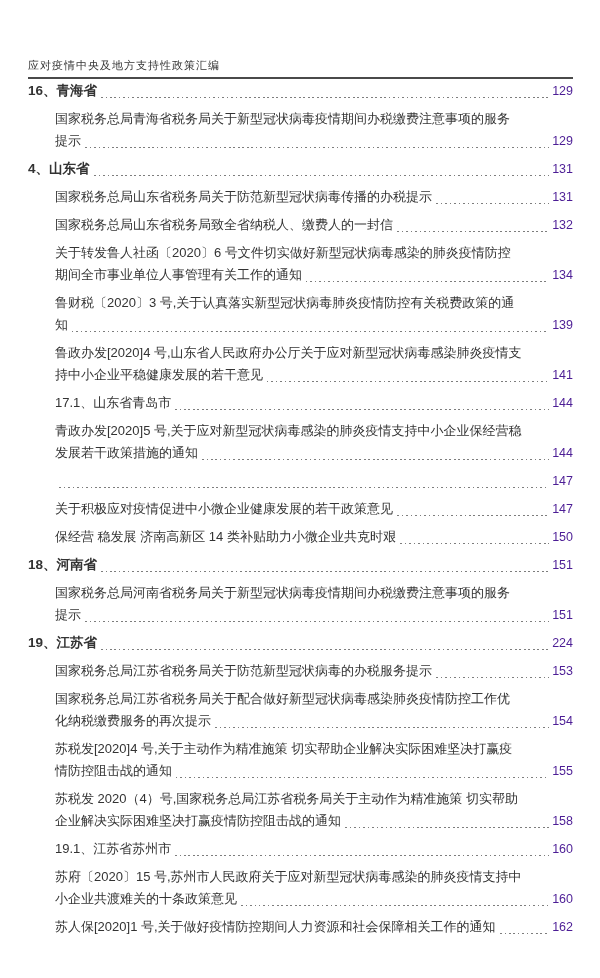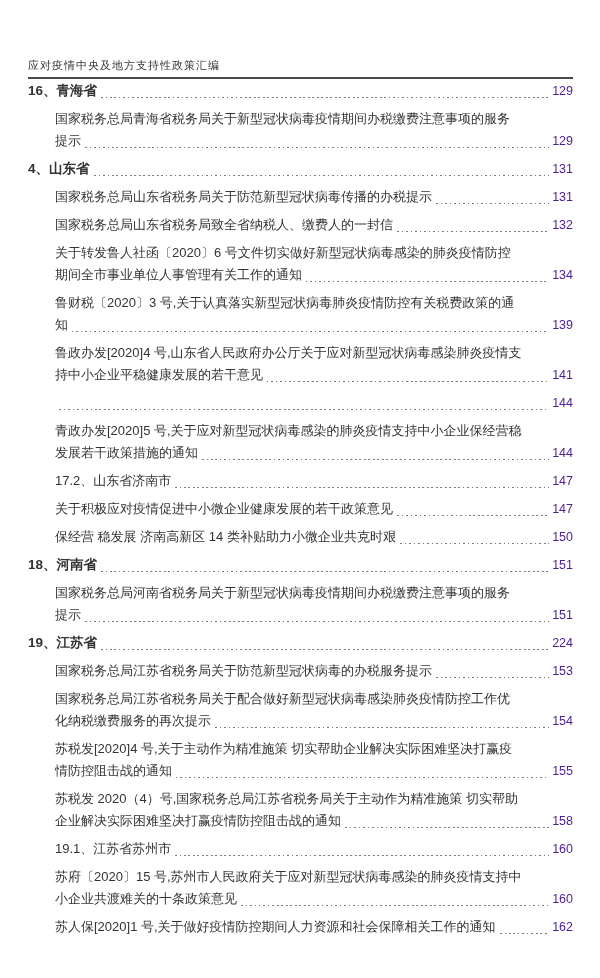--- a/index.html
+++ b/index.html
@@ -146,37 +146,37 @@
           <span class="toc-text">鲁政办发[2020]4 号,山东省人民政府办公厅关于应对新型冠状病毒感染肺炎疫情支</span>
         </div>
         <div class="toc-line">
           <span class="toc-text">持中小企业平稳健康发展的若干意见</span>
           <span class="dot-leader"></span>
           <span class="page-ref">141</span>
         </div>
       </div>
       <div class="toc-item subsection">
         <div class="toc-line">
+          <span class="toc-text">17.1、山东省青岛市</span>
           <span class="dot-leader"></span>
           <span class="page-ref">144</span>
         </div>
       </div>
       <div class="toc-item entry">
         <div class="toc-line">
           <span class="toc-text">青政办发[2020]5 号,关于应对新型冠状病毒感染的肺炎疫情支持中小企业保经营稳</span>
         </div>
         <div class="toc-line">
           <span class="toc-text">发展若干政策措施的通知</span>
           <span class="dot-leader"></span>
           <span class="page-ref">144</span>
         </div>
       </div>
       <div class="toc-item subsection">
         <div class="toc-line">
-          <span class="toc-text">17.2、山东省济南市</span>
           <span class="dot-leader"></span>
           <span class="page-ref">147</span>
         </div>
       </div>
       <div class="toc-item entry">
         <div class="toc-line">
           <span class="toc-text">关于积极应对疫情促进中小微企业健康发展的若干政策意见</span>
           <span class="dot-leader"></span>
           <span class="page-ref">147</span>
         </div>

